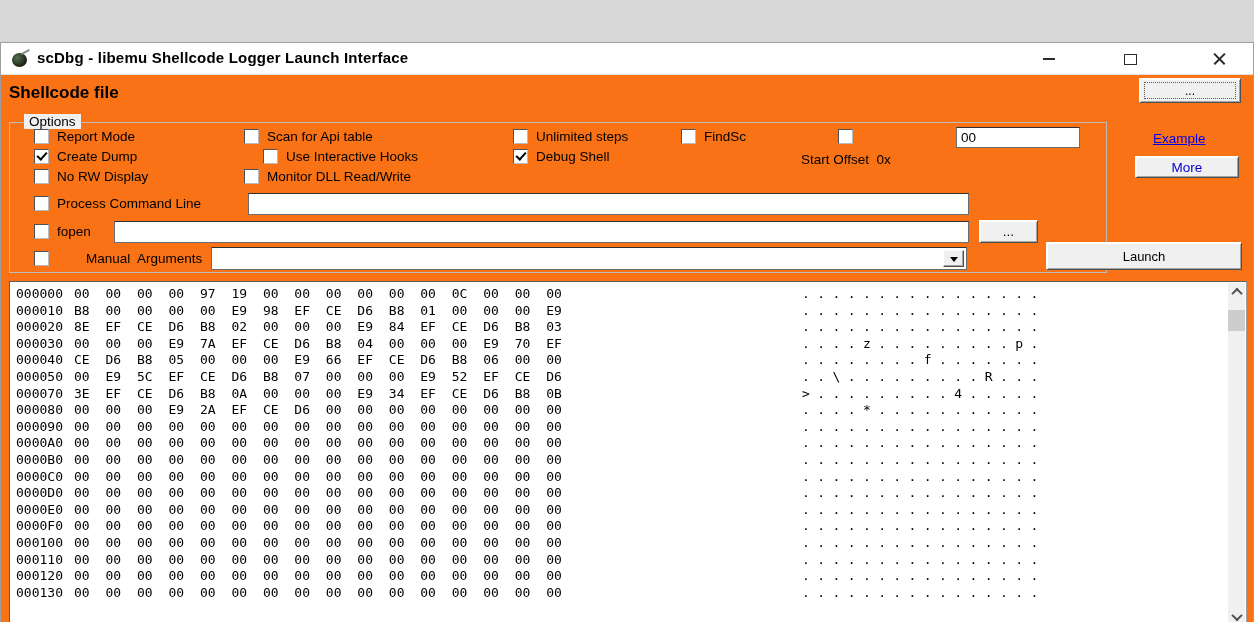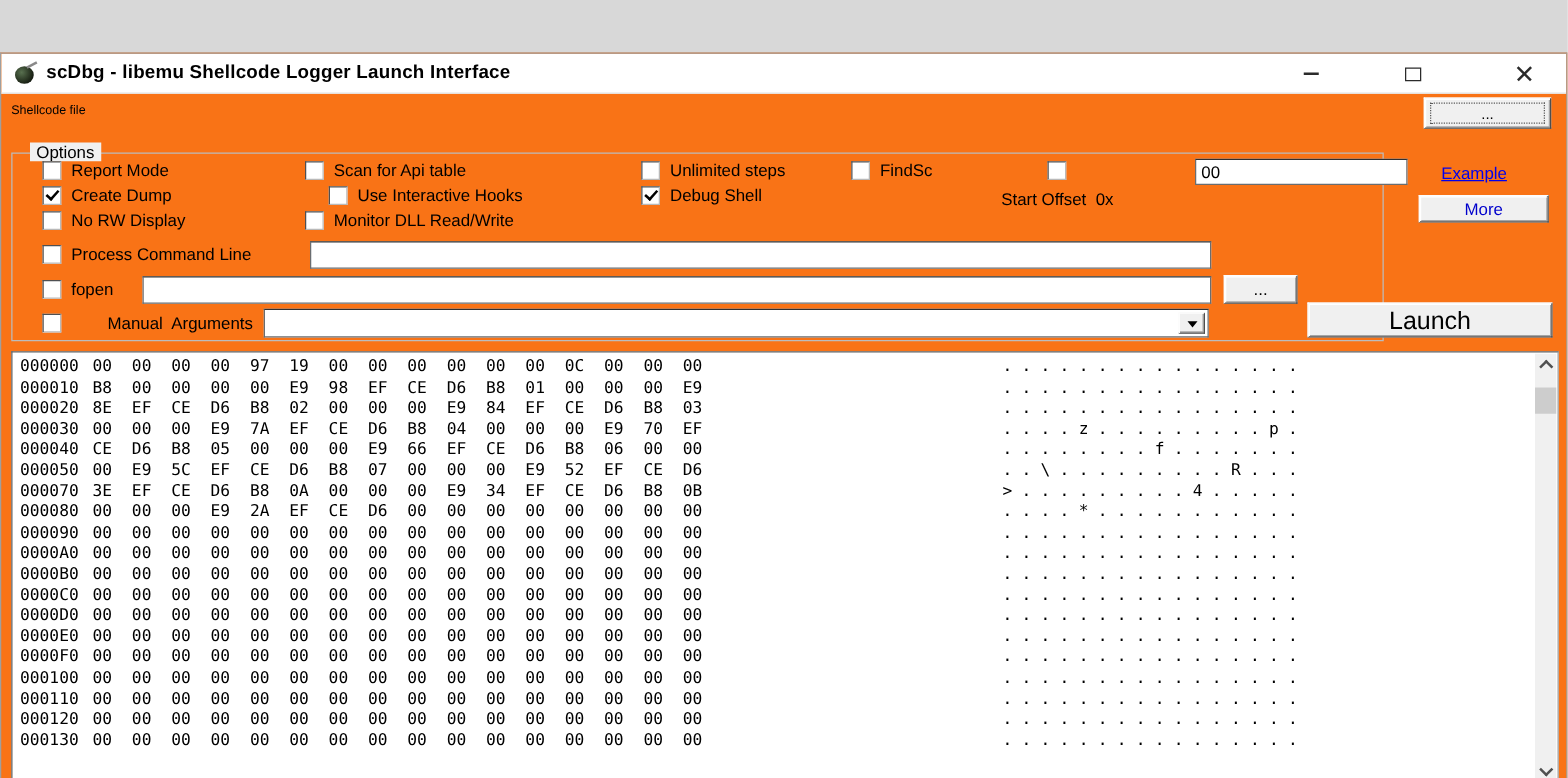--- a/index.html
+++ b/index.html
@@ -63,21 +63,21 @@
   .hoff { display:inline-block; width:58px; }
   .hbytes { word-spacing:8px; }
   .hascii { position:absolute; left:786px; top:0; letter-spacing:7.4px; }
   .vscroll { position:absolute; top:1px; right:1px; bottom:1px; width:17px; background:#f0f0f0; }
   .scroll-arrow { position:absolute; left:0; width:17px; height:17px; display:flex; align-items:center; justify-content:center; }
   .chev { width:6px; height:6px; border-left:2px solid #505050; border-top:2px solid #505050; }
   .chev.up { transform:rotate(45deg) translate(1px,1px); }
   .chev.down { transform:rotate(225deg) translate(1px,1px); }
   .scroll-thumb { position:absolute; left:0; width:17px; background:#cdcdcd; }
 
-  .label { position:absolute; font-size:10px; white-space:pre; }
+  .label { position:absolute; font-size:17px; white-space:pre;font-weight:bold; }
 </style>
 </head>
 <body>
 
 <div id="win">
 
   <div class="titlebar">
     <span class="app-icon"></span>
     <span class="title-text">scDbg - libemu Shellcode Logger Launch Interface</span>
     <div class="capbtn" style="left:1033px;">
@@ -137,21 +137,21 @@
 
   <label class="cbrow" style="left:680px; top:86px;">
     <span class="cbbox"></span>
     <span>FindSc</span>
   </label>
 
   <label class="cbrow" style="left:800px; top:86px;flex-direction:column;">
     <span class="cbbox"></span>
     <span>Start Offset  0x</span>
   </label>
-  <input class="sunken" style="left: 955px; top: 84px; width: 170px; height: 21px;" type="text" value="00">
+  <input class="sunken" style="left: 955px; top: 84px; width: 124px; height: 21px;" type="text" value="00">
 
   <label class="cbrow" style="left:33px; top:153px;">
     <span class="cbbox"></span>
     <span>Process Command Line</span>
   </label>
   <input class="sunken" style="left: 247px; top: 150px; width: 721px; height: 22px;" type="text" value="">
 
   <label class="cbrow" style="left:33px; top:181px;">
     <span class="cbbox"></span>
     <span>fopen</span>
@@ -169,21 +169,21 @@
     <span></span>
     <span class="combo-arrow">
       <i class="tri-down"></i>
     </span>
   </div>
 
   <a class="link" style="left:1152px; top:88px;">Example</a>
   <div class="btn3d" style="left:1134px; top:113px; width:104px; height:22px; color:#0000cc;">
     <span>More</span>
   </div>
-  <div class="btn3d" style="left:1045px; top:199px; width:196px; height:28px; font-size:20px;align-items:flex-end;">
+  <div class="btn3d" style="left:1045px; top:199px; width:196px; height:28px; font-size:13px;">
     <span>Launch</span>
   </div>
 
   <div class="hexpanel">
     <div class="hexrows">
         <div class="hexrow"><span class="hoff">000000</span><span class="hbytes">00 00 00 00 97 19 00 00 00 00 00 00 0C 00 00 00</span><span class="hascii">................</span></div>
         <div class="hexrow"><span class="hoff">000010</span><span class="hbytes">B8 00 00 00 00 E9 98 EF CE D6 B8 01 00 00 00 E9</span><span class="hascii">................</span></div>
         <div class="hexrow"><span class="hoff">000020</span><span class="hbytes">8E EF CE D6 B8 02 00 00 00 E9 84 EF CE D6 B8 03</span><span class="hascii">................</span></div>
         <div class="hexrow"><span class="hoff">000030</span><span class="hbytes">00 00 00 E9 7A EF CE D6 B8 04 00 00 00 E9 70 EF</span><span class="hascii">....z.........p.</span></div>
         <div class="hexrow"><span class="hoff">000040</span><span class="hbytes">CE D6 B8 05 00 00 00 E9 66 EF CE D6 B8 06 00 00</span><span class="hascii">........f.......</span></div>

